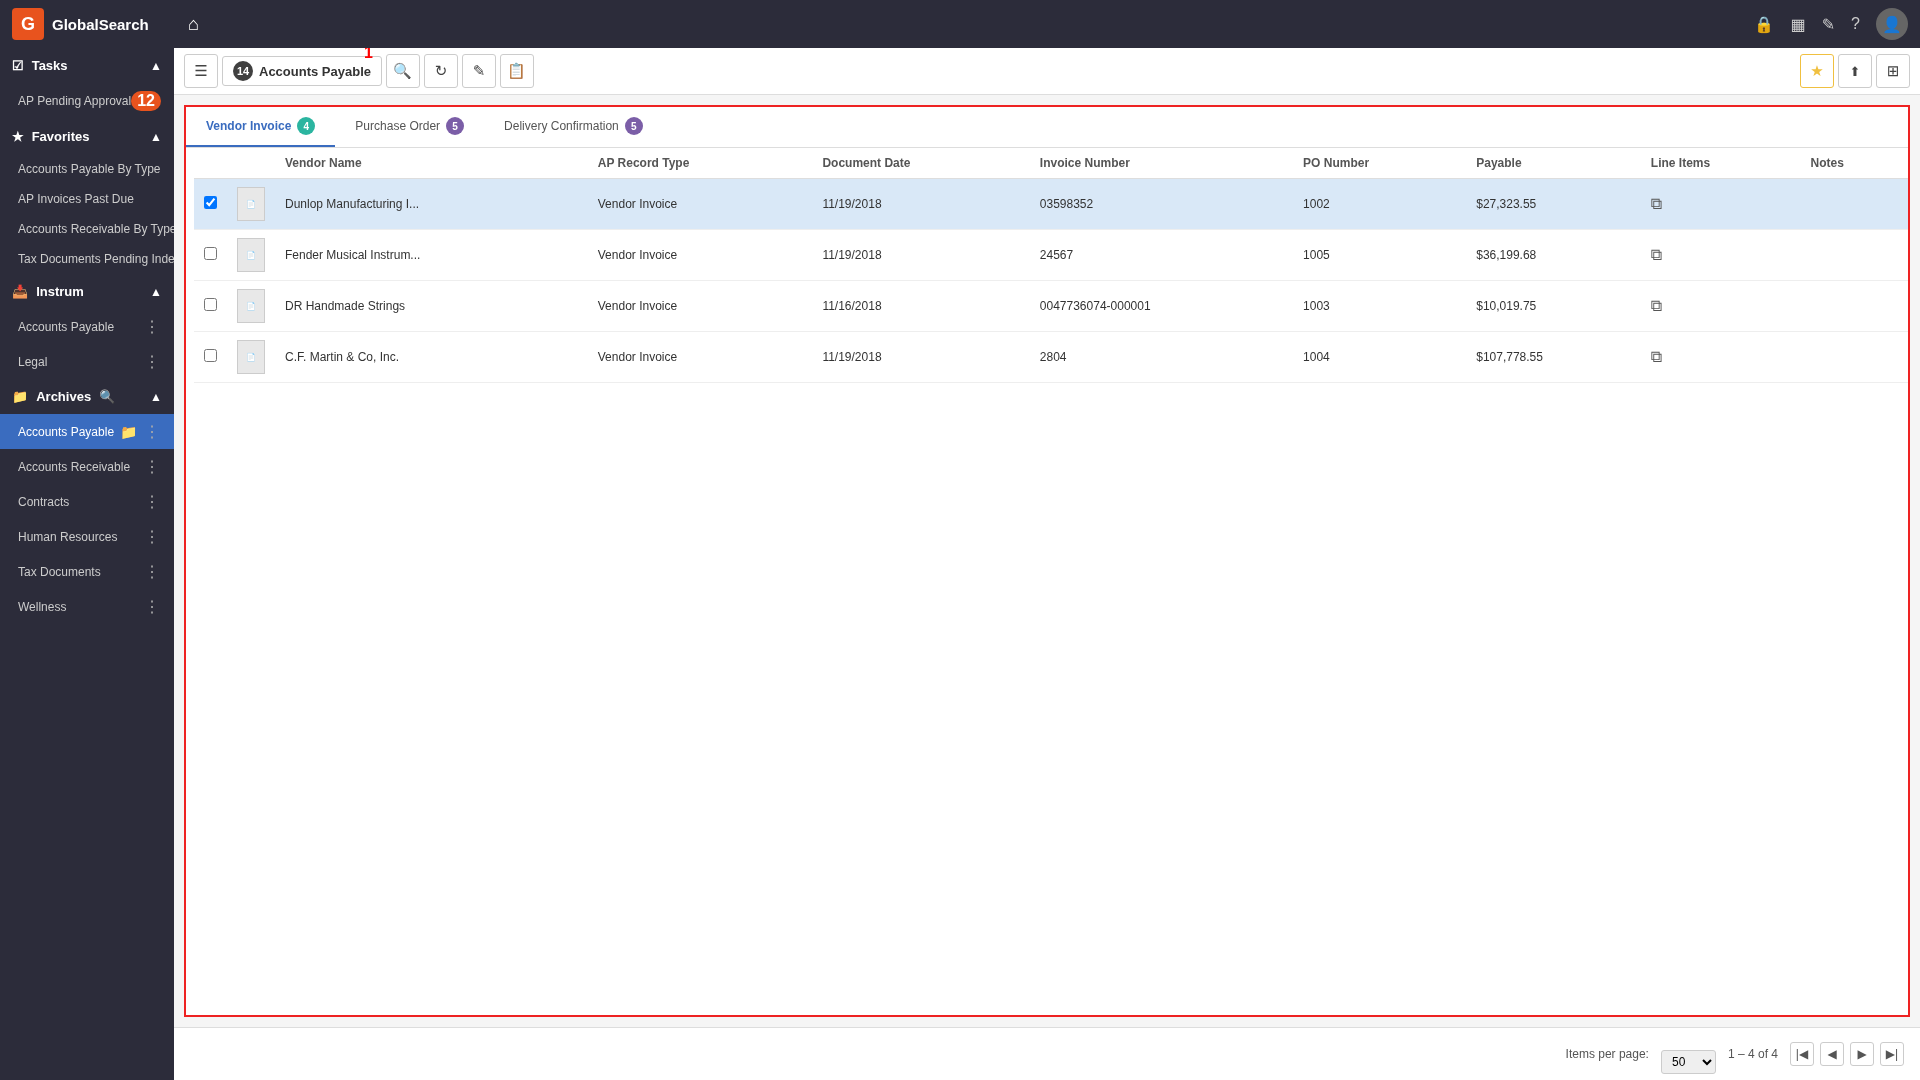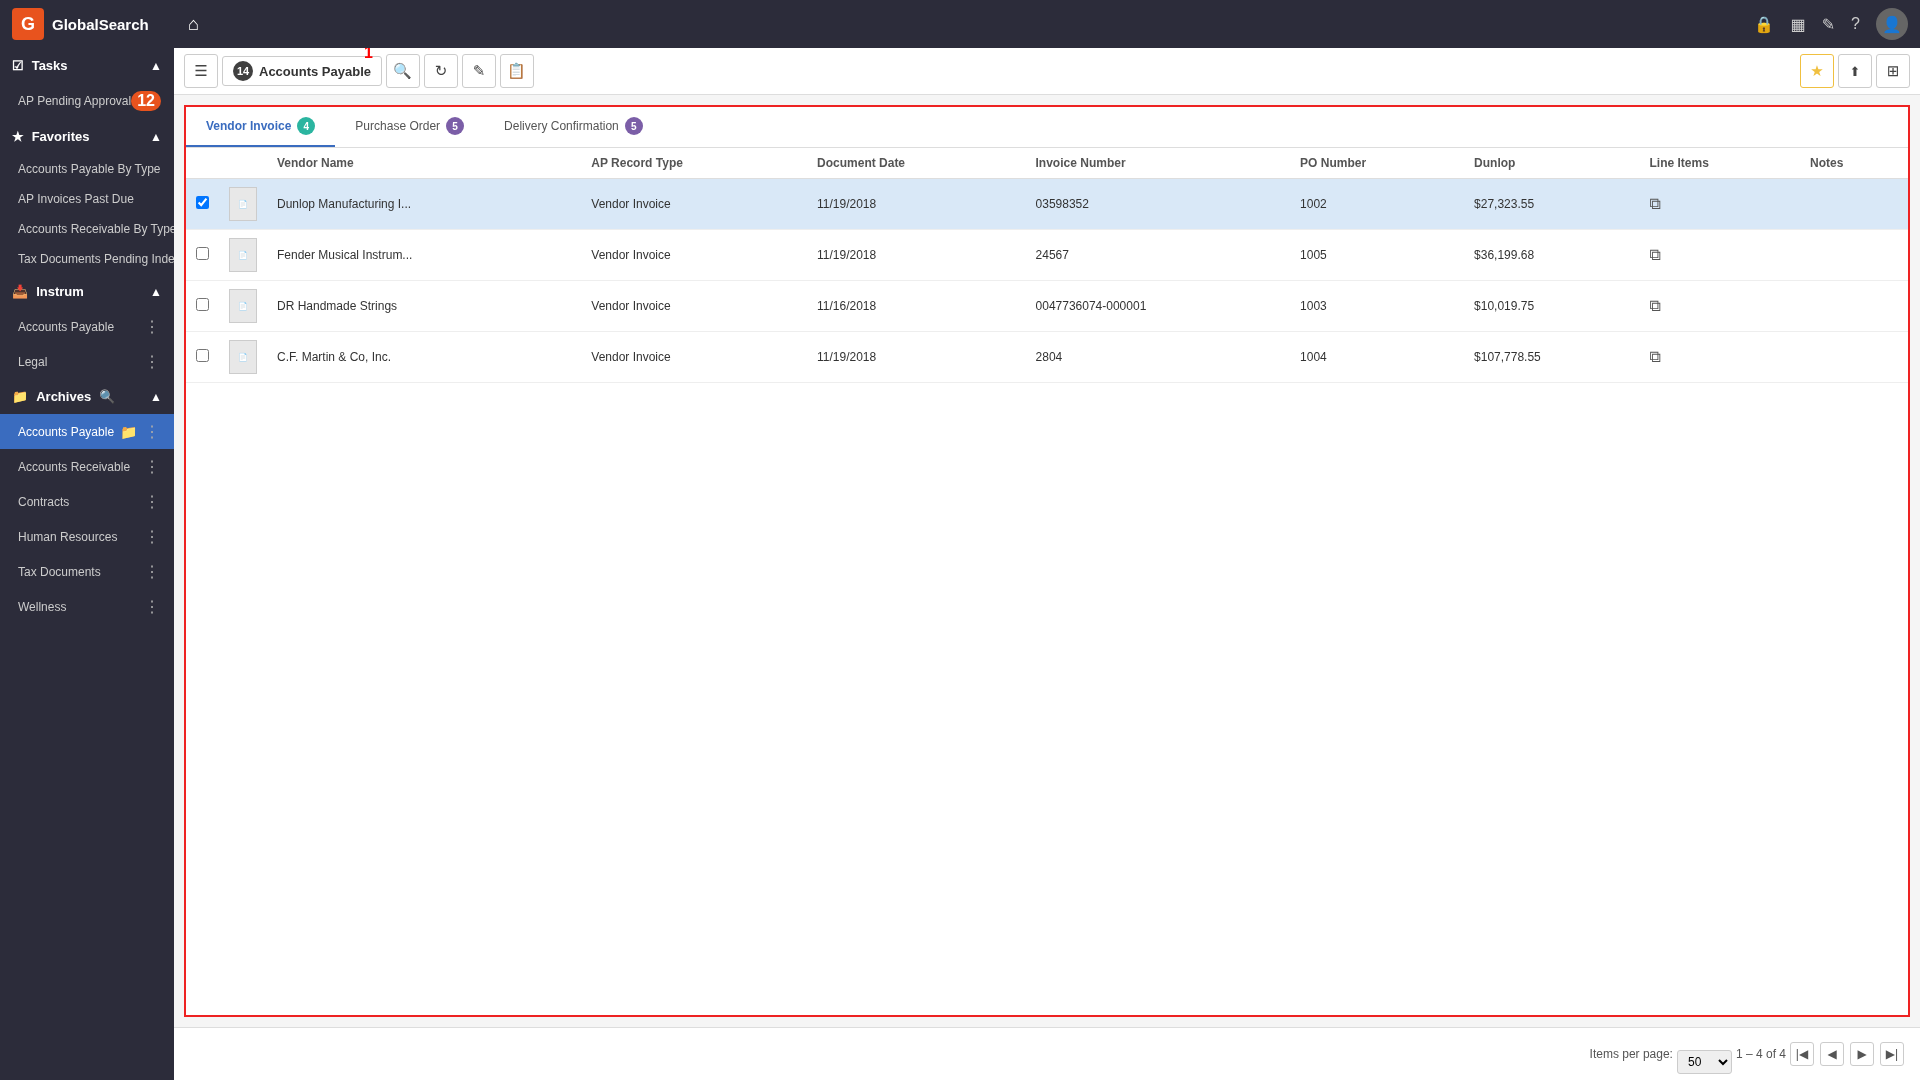--- a/index.html
+++ b/index.html
@@ -225,20 +225,21 @@
       font-weight: bold;
       color: white;
     }
     .tab-badge-teal { background: #2bb5a0; }
     .tab-badge-purple { background: #7b5ea7; }
 
     
     .doc-table {
       flex: 1;
       overflow: auto;
+      padding-left: 8px;
     }
     table {
       width: 100%;
       border-collapse: collapse;
       font-size: 12px;
     }
     thead th {
       padding: 8px 10px;
       text-align: left;
       color: #555;
@@ -275,21 +276,21 @@
     }
 
     
     .footer {
       background: white;
       border-top: 1px solid #ddd;
       padding: 6px 16px;
       display: flex;
       align-items: center;
       justify-content: flex-end;
-      gap: 4px;
+      gap: 12px;
       font-size: 12px;
       color: #555;
       flex-shrink: 0;
     }
     .footer select {
       border: 1px solid #ccc;
       border-radius: 3px;
       padding: 3px 6px;
       font-size: 12px;
       margin-top: 16px;
@@ -473,21 +474,21 @@
           <table>
             <thead>
               <tr>
                 <th class="checkbox-cell"></th>
                 <th class="thumb-cell"></th>
                 <th>Vendor Name</th>
                 <th>AP Record Type</th>
                 <th>Document Date</th>
                 <th>Invoice Number</th>
                 <th>PO Number</th>
-                <th>Dunlop</th>
+                <th>Payable</th>
                 <th>Line Items</th>
                 <th>Notes</th>
               </tr>
             </thead>
             <tbody id="table-body">
             <tr class="selected">
       <td class="checkbox-cell">
         <input type="checkbox" checked="" style="">
       </td>
       <td class="thumb-cell">

